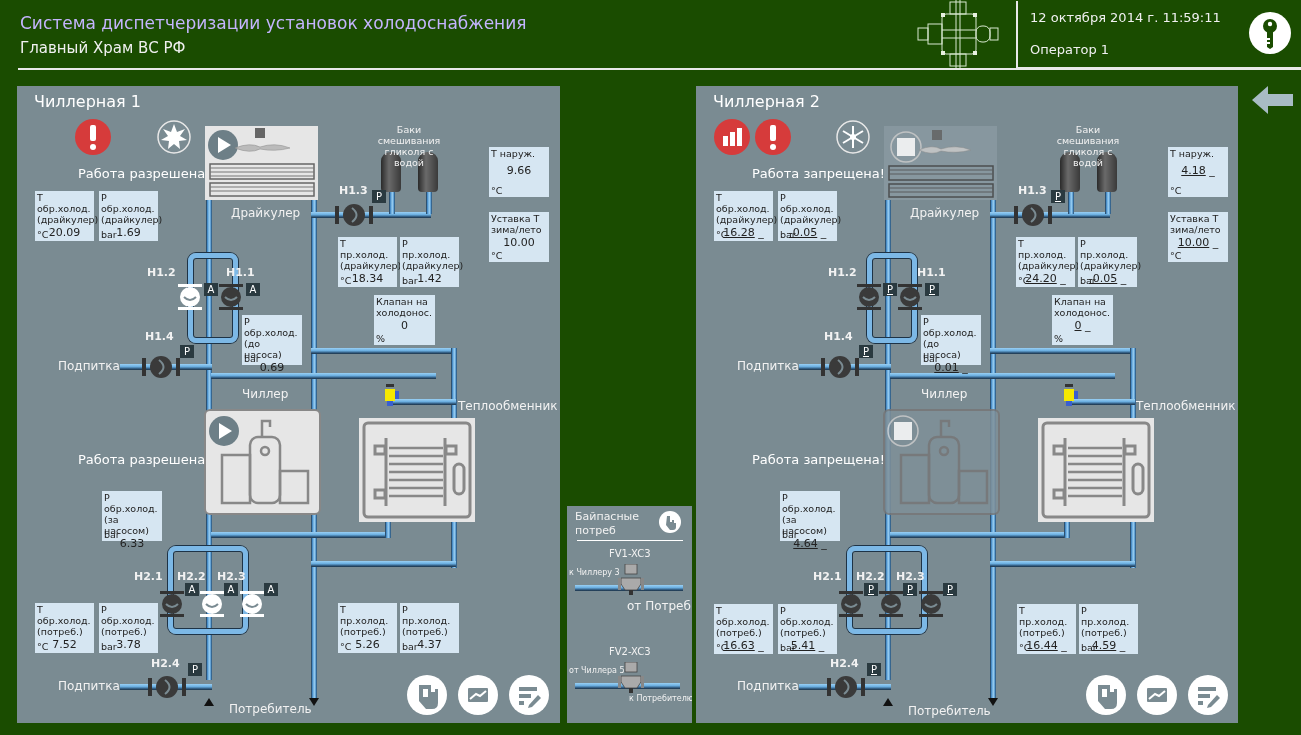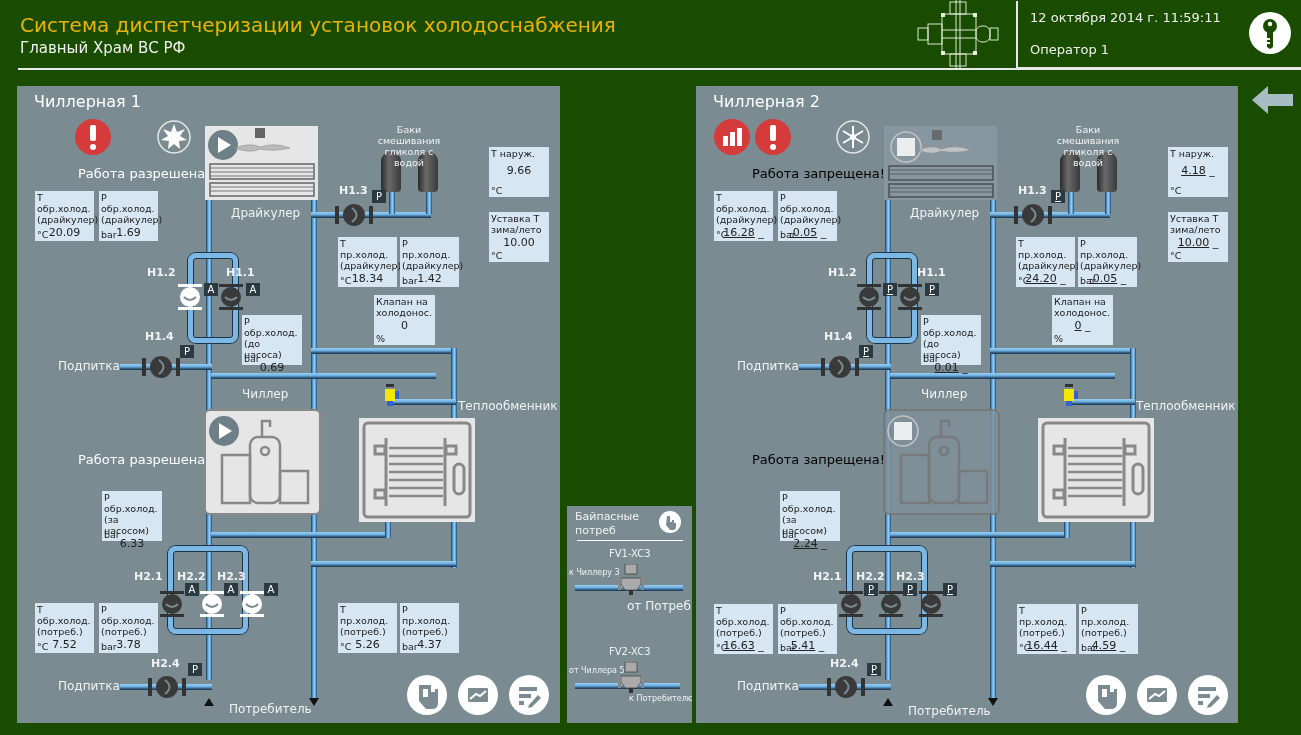--- a/index.html
+++ b/index.html
@@ -1,37 +1,37 @@
 <!DOCTYPE html>
 <html><head>
 <meta charset="utf-8">
 <style>
 *{box-sizing:border-box;margin:0;padding:0}
 html,body{width:1301px;height:735px;overflow:hidden;background:#1a4c00;font-family:"DejaVu Sans",sans-serif}
-.hdr-title{position:absolute;left:20px;top:13px;color:#eab308;font-size:20px}
+.hdr-title{position:absolute;left:20px;top:13px;color:#c4b5fd;font-size:17px}
 .hdr-sub{position:absolute;left:20px;top:39px;color:#f0f0f0;font-size:15px}
 .hdr-line{position:absolute;left:18px;top:68px;width:1283px;height:2px;background:#e8e8e8}
 .hdr-box{position:absolute;left:1016px;top:1px;width:285px;height:68px;border:2px solid #e8e8e8;border-right:none;border-top:none}
 .hdr-date{position:absolute;left:1030px;top:10px;color:#f0f0f0;font-size:13px}
 .hdr-op{position:absolute;left:1030px;top:42px;color:#f0f0f0;font-size:13px}
 .key-btn{position:absolute;left:1249px;top:12px;width:42px;height:42px;border-radius:50%;background:#fff;cursor:pointer}
 .plan{position:absolute;left:912px;top:0;width:92px;height:68px}
 .back-btn{position:absolute;left:1250px;top:84px;width:45px;height:32px;cursor:pointer}
 
 .panel{position:absolute;background:#7a8b92;overflow:hidden}
 #p1{left:17px;top:86px;width:543px;height:637px}
 #p2{left:696px;top:86px;width:542px;height:637px}
 #bp{left:567px;top:506px;width:125px;height:217px}
 
 .ptitle{position:absolute;left:17px;top:6px;color:#fff;font-size:16px}
 .txt{position:absolute;color:#f2f2f2;font-size:12px;white-space:nowrap}
 .lbl{position:absolute;color:#f2f2f2;font-size:11px;font-weight:bold;white-space:nowrap}
 .status{position:absolute;font-size:13px;white-space:nowrap}
 .ok{color:#fff}
-.bad{color:#000000}
+.bad{color:#ffffff}
 
 .vbox{position:absolute;width:59px;height:50px;background:#d6e6f2;color:#222;font-size:9.5px;line-height:11px;padding:1px 2px;cursor:pointer}
 .vbox .val{display:block;text-align:center;font-size:11px;margin:2px 0 1px}
 .vbox.ul .val span{text-decoration:underline}
 .vbox .unit{position:absolute;left:2px;bottom:1px}
 
 .mode{position:absolute;width:14px;height:13px;background:#2a3a40;color:#fff;font-size:10px;text-align:center;line-height:13px;cursor:pointer}
 .mode.ul{text-decoration:underline}
 
 .pipe-v{position:absolute;width:6px;background:linear-gradient(90deg,#1e3346 0,#4a8ec8 25%,#9ad0f4 55%,#4a8ec8 85%,#1e3346 100%)}
@@ -516,21 +516,21 @@
   <div class="txt" style="left:212px;top:618px">Потребитель</div>
 
   <div class="vbox ul" style="left:18px;top:105px"><span>Т обр.холод.</span><br><span>(драйкулер)</span><span class="val"><span>16.28</span> _</span><span class="unit">°C</span></div>
   <div class="vbox ul" style="left:82px;top:105px"><span>Р обр.холод.</span><br><span>(драйкулер)</span><span class="val"><span>-0.05</span> _</span><span class="unit">bar</span></div>
   <div class="vbox ul" style="left:320px;top:151px"><span>Т пр.холод.</span><br><span>(драйкулер)</span><span class="val"><span>24.20</span> _</span><span class="unit">°C</span></div>
   <div class="vbox ul" style="left:382px;top:151px"><span>Р пр.холод.</span><br><span>(драйкулер)</span><span class="val"><span>-0.05</span> _</span><span class="unit">bar</span></div>
   <div class="vbox ul" style="left:472px;top:61px;width:60px"><span>Т наруж.</span><br><span class="val" style="margin-top:6px"><span>4.18</span> _</span><span class="unit">°C</span></div>
   <div class="vbox ul" style="left:472px;top:126px;width:60px"><span>Уставка Т</span><br><span>зима/лето</span><span class="val"><span>10.00</span> _</span><span class="unit">°C</span></div>
   <div class="vbox ul" style="left:356px;top:209px;width:61px"><span>Клапан на</span><br><span>холодонос.</span><span class="val"><span>0</span> _</span><span class="unit">%</span></div>
   <div class="vbox ul" style="left:225px;top:229px;width:60px"><span>Р обр.холод.</span><br><span>(до насоса)</span><span class="val"><span>0.01</span> _</span><span class="unit">bar</span></div>
-  <div class="vbox ul" style="left:84px;top:405px;width:60px"><span>Р обр.холод.</span><br><span>(за насосом)</span><span class="val"><span>2.24</span> _</span><span class="unit">bar</span></div>
+  <div class="vbox ul" style="left:84px;top:405px;width:60px"><span>Р обр.холод.</span><br><span>(за насосом)</span><span class="val"><span>4.64</span> _</span><span class="unit">bar</span></div>
   <div class="vbox ul" style="left:18px;top:518px"><span>Т обр.холод.</span><br><span>(потреб.)</span><span class="val"><span>16.63</span> _</span><span class="unit">°C</span></div>
   <div class="vbox ul" style="left:82px;top:518px"><span>Р обр.холод.</span><br><span>(потреб.)</span><span class="val"><span>5.41</span> _</span><span class="unit">bar</span></div>
   <div class="vbox ul" style="left:321px;top:518px"><span>Т пр.холод.</span><br><span>(потреб.)</span><span class="val"><span>16.44</span> _</span><span class="unit">°C</span></div>
   <div class="vbox ul" style="left:383px;top:518px"><span>Р пр.холод.</span><br><span>(потреб.)</span><span class="val"><span>4.59</span> _</span><span class="unit">bar</span></div>
 
   <div class="round-btn" style="left:390px;top:589px"><svg width="40" height="40" viewBox="0 0 40 40">
         <path d="M12 10h12v7h4v-3h3v14q0 6-6 6h-6l-7-8z" fill="#7a8b92"></path>
         <path d="M16 14h5v8h-5z" fill="#fff"></path>
       </svg></div>
   <div class="round-btn" style="left:441px;top:589px"><svg width="40" height="40" viewBox="0 0 40 40">

